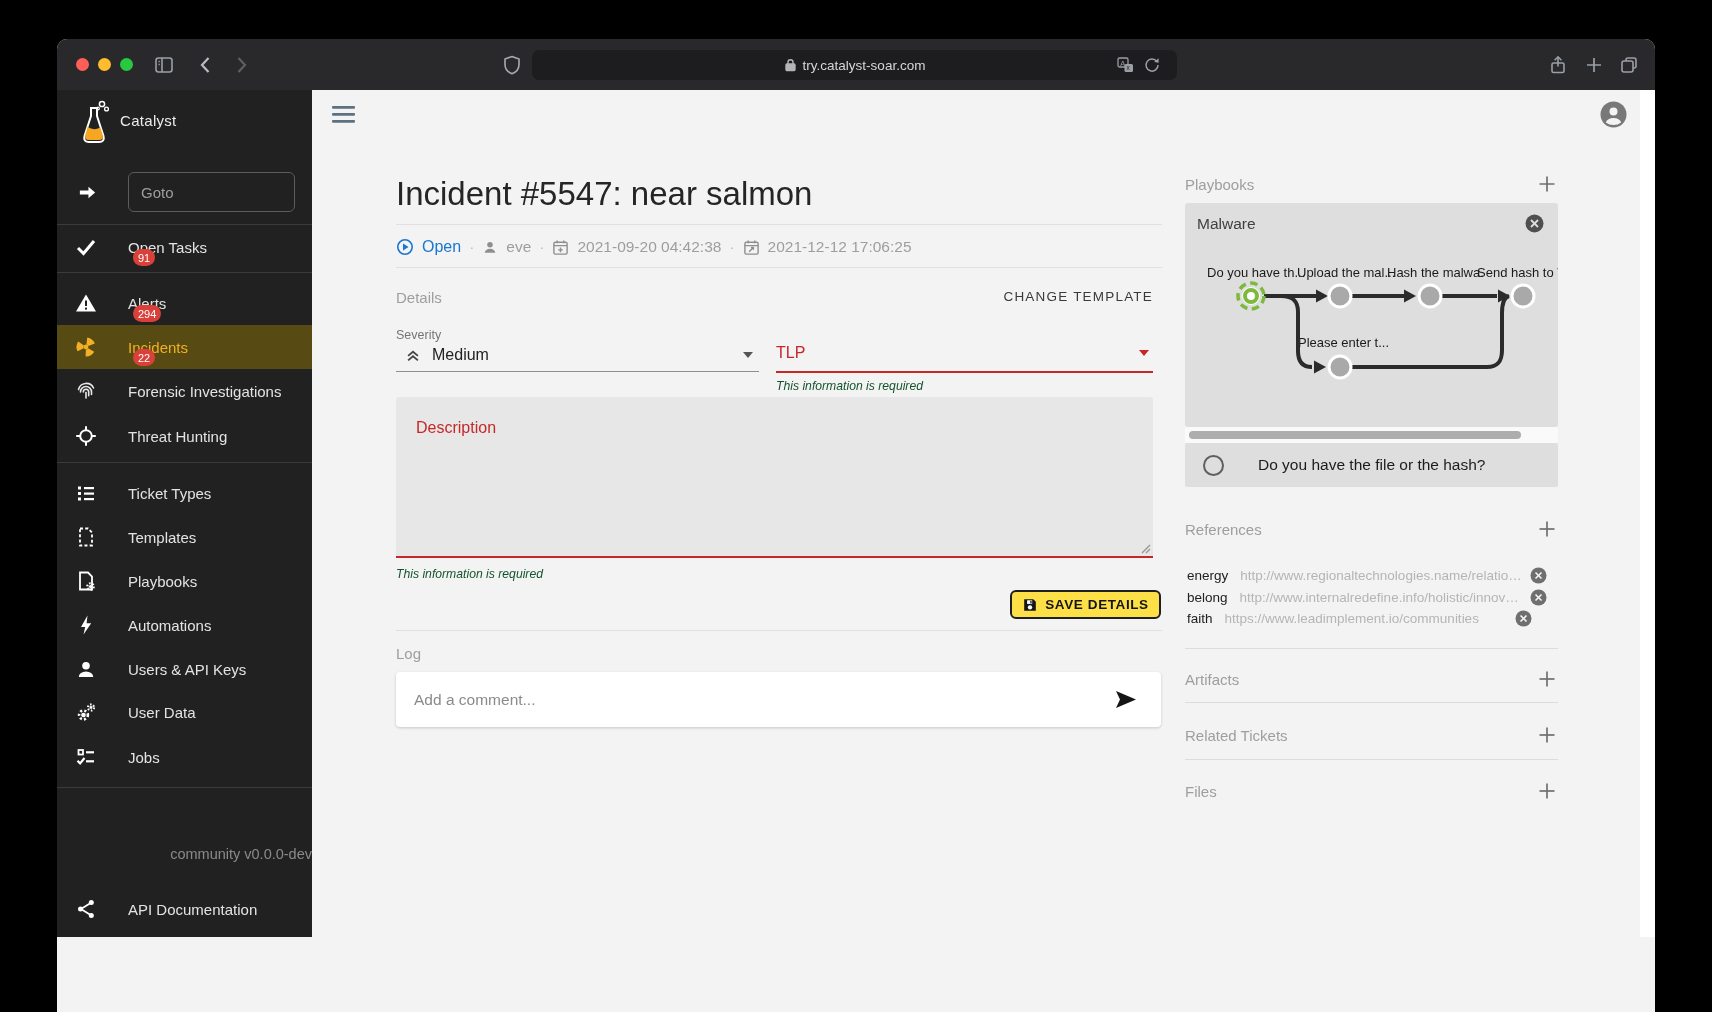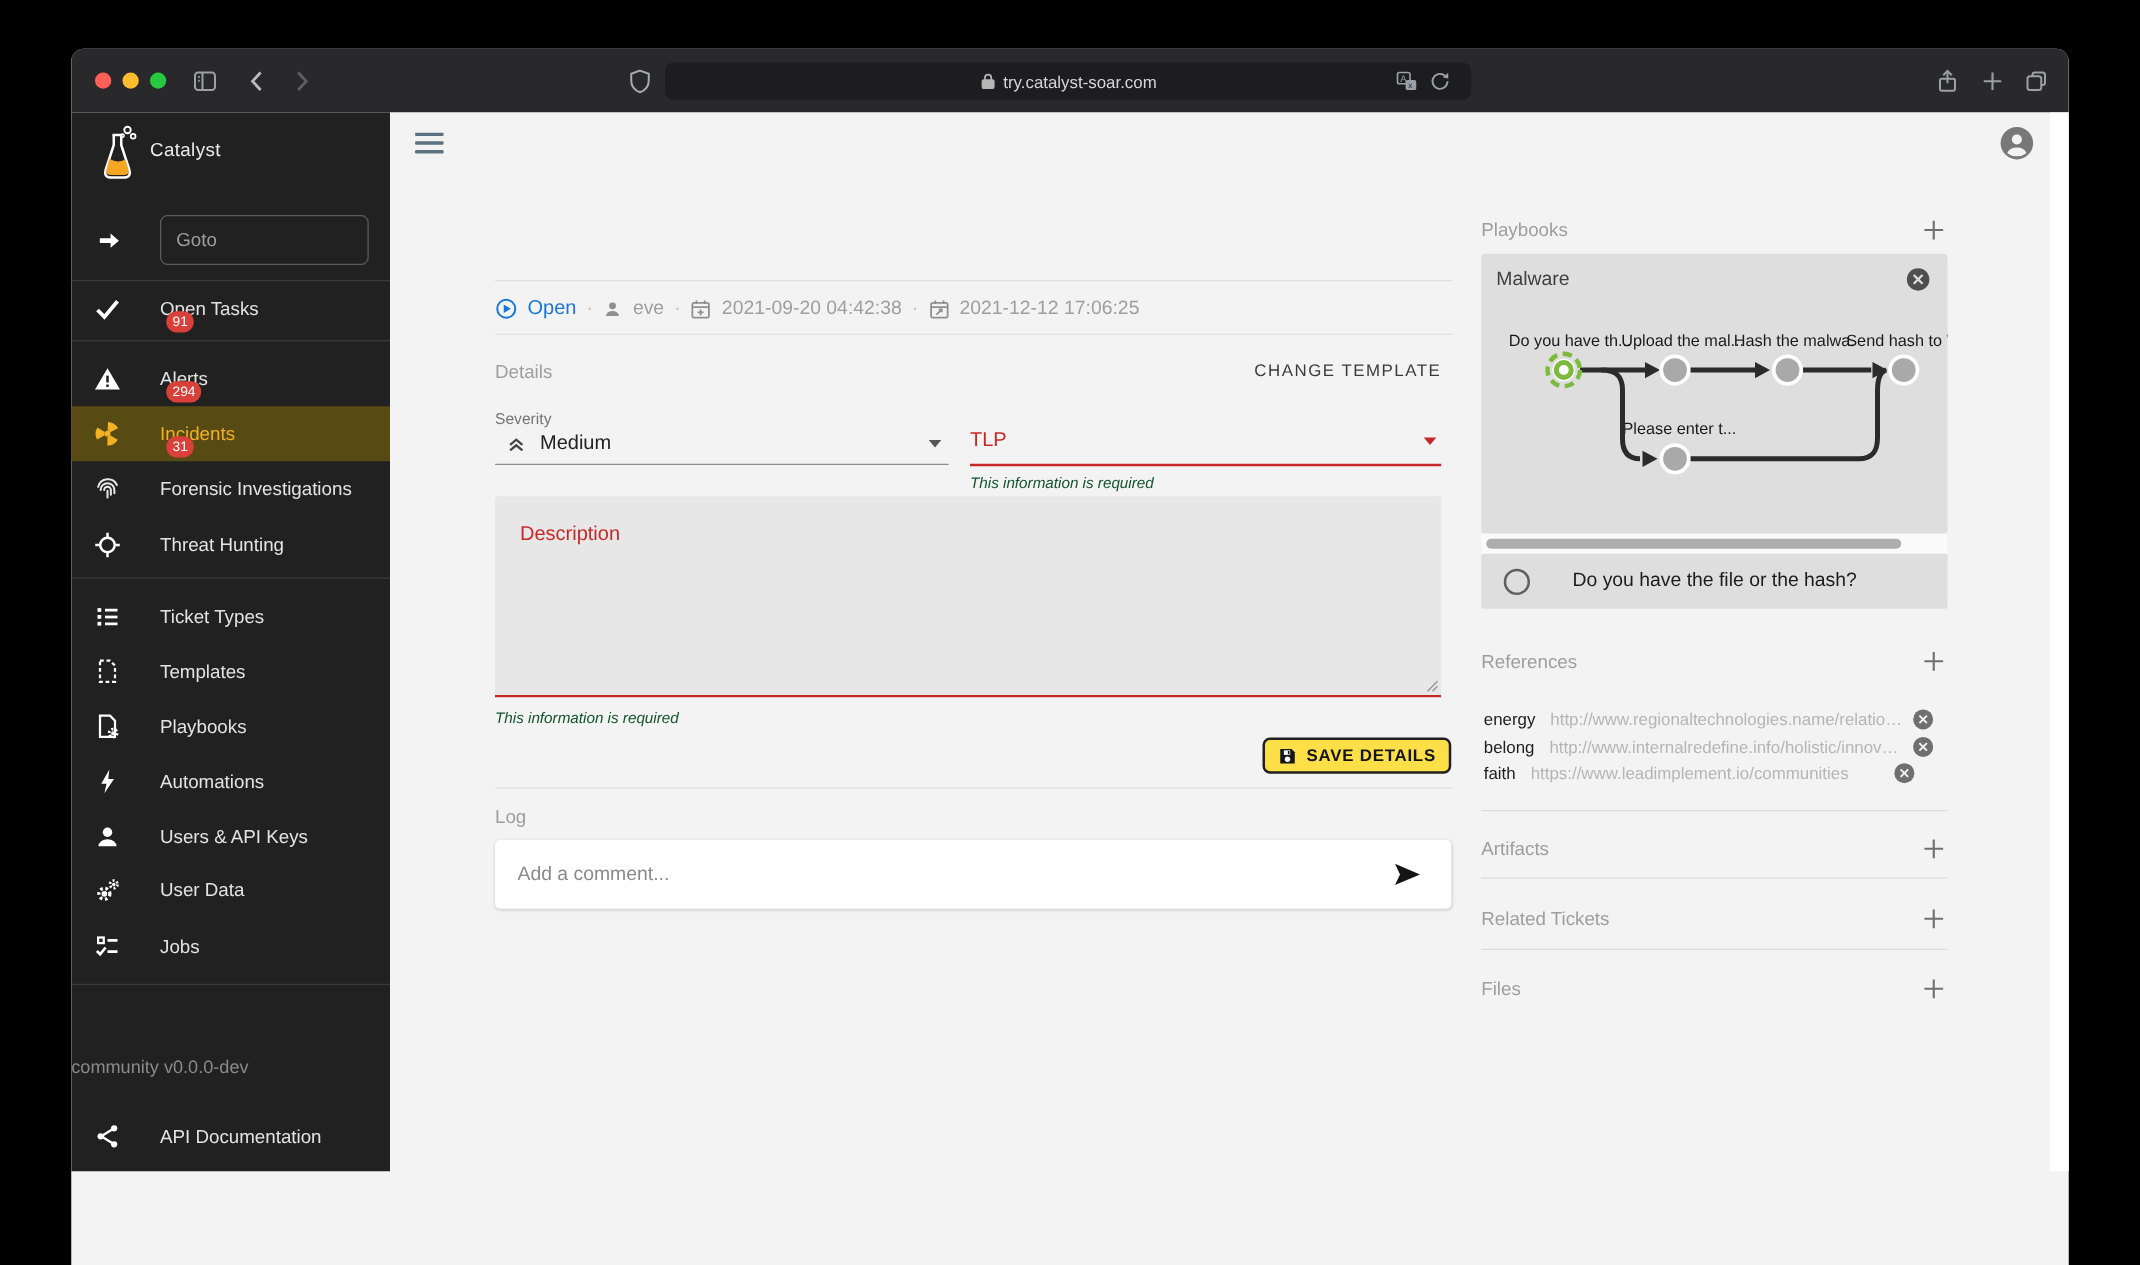--- a/index.html
+++ b/index.html
@@ -25,21 +25,21 @@
   .brandname { position:absolute; left:63px; top:22px; font-size:15px; color:#ececec; letter-spacing:.3px; }
   .goto-input { position:absolute; left:71px; top:82px; width:167px; height:40px; background:transparent; border:1px solid #5c5c5c; border-radius:6px; color:#e0e0e0; font-size:15px; padding:0 12px; outline:none; font-family:"Liberation Sans",sans-serif; }
   .goto-input::placeholder { color:#9e9e9e; }
   .sep { position:absolute; left:0; width:255px; height:1px; background:#3a3a3a; }
   .nav-row { position:absolute; left:0; width:255px; height:44px; display:flex; align-items:center; padding-left:18px; cursor:pointer; }
   .nav-ico { position:relative; width:22px; height:22px; flex:none; }
   .nav-label { margin-left:31px; font-size:15px; color:#e3e3e3; }
   .nav-row.active { background:#574a13; }
   .nav-row.active .nav-label { color:#f2b124; }
   .badge { position:absolute; left:10px; top:13px; min-width:18px; height:17px; padding:0 5px; background:#d9403a; color:#fff; font-size:11px; border-radius:9px; display:flex; align-items:center; justify-content:center;margin-left:48px; }
-  .version { position:absolute; left:0; width:255px; top:756px; text-align:left; color:#8a8a8a; font-size:14.5px; }
+  .version { position:absolute; left:0; width:255px; top:756px; text-align:right; color:#8a8a8a; font-size:14.5px; }
 
   
   .hline { position:absolute; height:1px; background:#e0e0e0; }
   .page-title { position:absolute; left:84px; top:85px; font-size:33px; color:#252525; }
   .statusrow { position:absolute; left:84px; top:146px; height:22px; display:flex; align-items:center; gap:8px; font-size:15.5px; color:#9e9e9e; }
   .statusrow .open { color:#1976d2; font-size:16px; }
   .middot { color:#bdbdbd; }
   .sec-label { color:#9e9e9e; font-size:15px; }
   .chg-tpl { position:absolute; top:199px; right:2px; font-size:13.5px; letter-spacing:1.2px; color:#3a3a3a; font-weight:500; cursor:pointer; }
   .fld-label { position:absolute; font-size:12.5px; color:#757575; }
@@ -176,21 +176,21 @@
         </span>
         <span class="nav-label">Alerts</span>
       </div>
 
       <div class="nav-row active" style="top:235px">
         <span class="nav-ico">
           <svg width="22" height="22" viewBox="0 0 22 22">
               <circle cx="11" cy="11" r="6" fill="none" stroke="#f2b124" stroke-width="7" stroke-dasharray="6.3 6.3" transform="rotate(30 11 11)"></circle>
               <circle cx="11" cy="11" r="2.4" fill="#f2b124"></circle>
             </svg>
-          <span class="badge">31</span>
+          <span class="badge">22</span>
         </span>
         <span class="nav-label">Incidents</span>
       </div>
 
       <div class="nav-row" style="top:279px">
         <span class="nav-ico">
           <svg width="22" height="22" viewBox="0 0 22 22" fill="none" stroke="#e8e8e8" stroke-width="1.6" stroke-linecap="round">
               <path d="M3.5 9.5 a8 8 0 0 1 15 -1.5"></path>
               <path d="M5.5 12 a5.5 5.5 0 1 1 11 0 v2.5"></path>
               <path d="M8.3 12 a2.7 2.7 0 1 1 5.4 0 v3.8"></path>
@@ -316,20 +316,21 @@
           <rect x="0" y="14" width="23" height="2.8" rx="1"></rect>
         </svg>
       <svg class="abs" style="left:1288px;top:11px" width="27" height="27" viewBox="0 0 27 27">
           <circle cx="13.5" cy="13.5" r="13" fill="#787878"></circle>
           <circle cx="13.5" cy="10.5" r="4" fill="#f2f3f2"></circle>
           <path d="M5.8 21.5 a8 6.2 0 0 1 15.4 0 a13 13 0 0 1 -15.4 0 Z" fill="#f2f3f2"></path>
         </svg>
 
       <div class="abs" style="left:1328px;top:0;width:15px;height:847px;background:#fff"></div>
 
+      <div class="page-title">Incident #5547: near salmon</div>
       <div class="hline" style="left:84px;top:134px;width:766px"></div>
 
       <div class="statusrow">
         <svg width="18" height="18" viewBox="0 0 18 18" style="flex:none">
             <circle cx="9" cy="9" r="7.2" fill="none" stroke="#1976d2" stroke-width="1.6"></circle>
             <polygon points="7,5.6 12.6,9 7,12.4" fill="#1976d2"></polygon>
           </svg>
         <span class="open">Open</span>
         <span class="middot">·</span>
         <svg width="16" height="16" viewBox="0 0 22 22" style="flex:none" fill="#8f8f8f">

